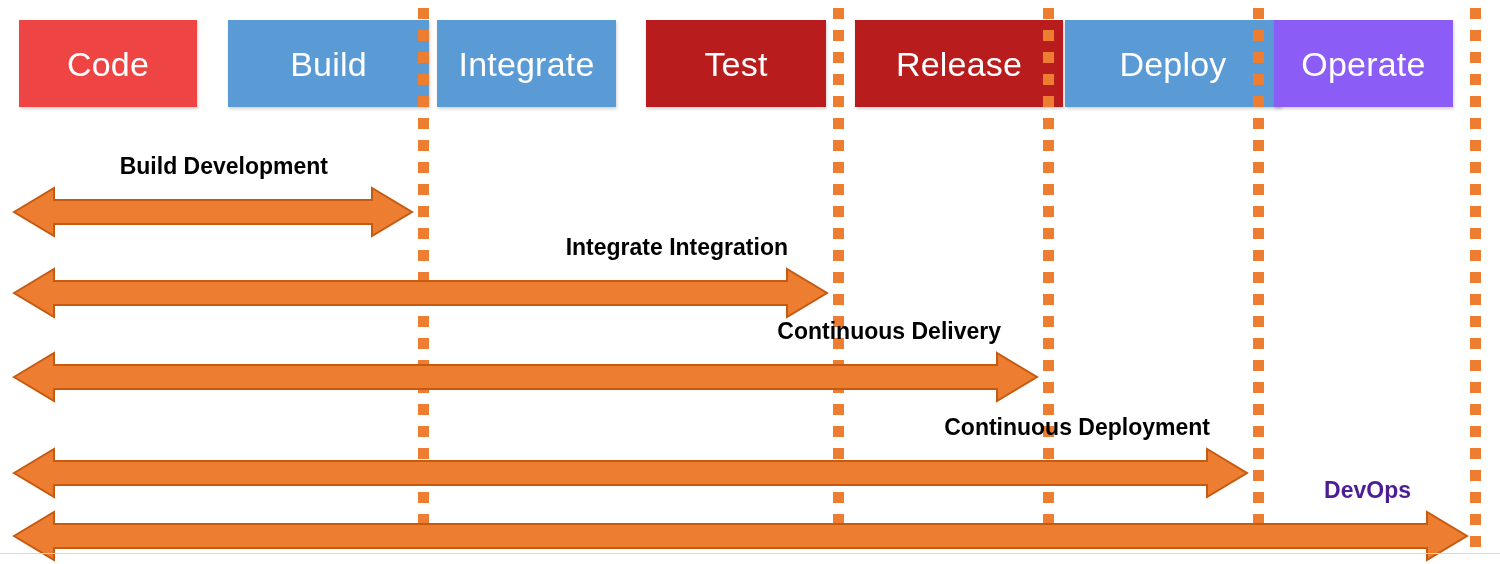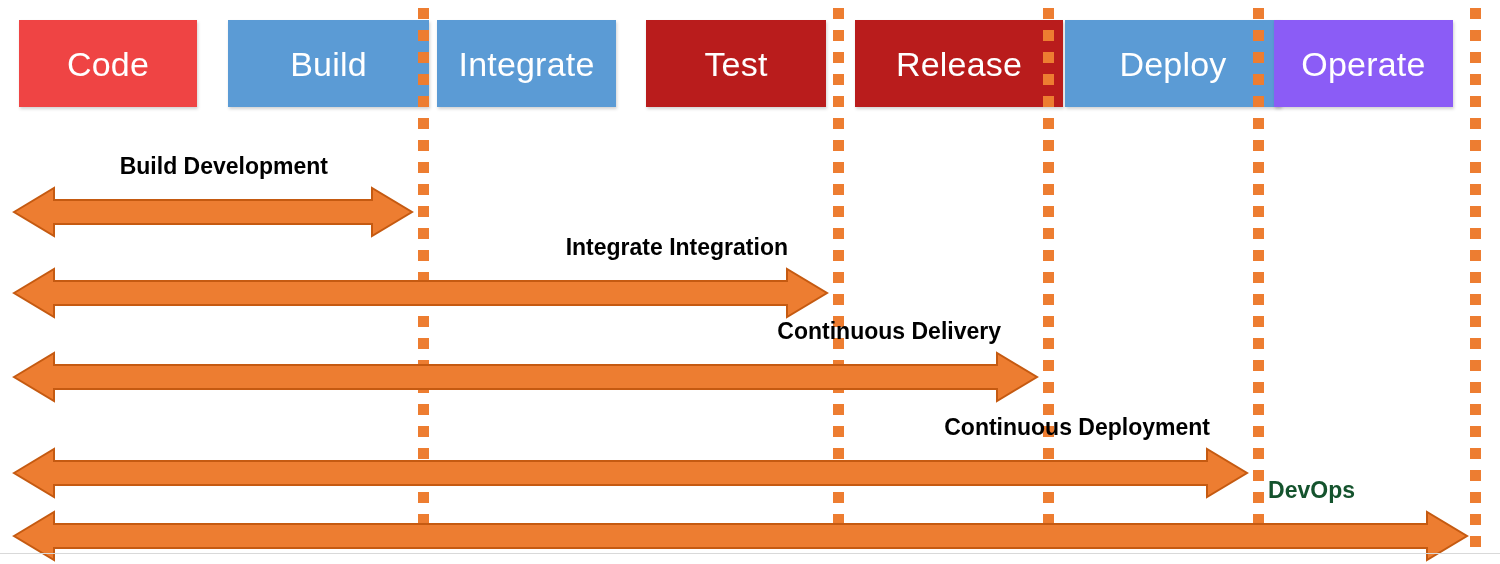--- a/index.html
+++ b/index.html
@@ -145,21 +145,21 @@
           <polygon points="0,29 40,5 40,17 983,17 983,5 1023,29 983,53 983,41 40,41 40,53" fill="#ED7D31" stroke="#C55A11" stroke-width="2" stroke-linejoin="miter"></polygon>
         </svg>
       </div>
       <div class="arrow-row" style="top: 410px; margin-top: 6px;">
         <div class="arrow-label" style="left: 1210px; color: rgb(0, 0, 0);">Continuous Deployment</div>
         <svg class="arrow-svg" width="1233" height="58" viewBox="0 0 1233 58" style="left: 14px;">
           <polygon points="0,29 40,5 40,17 1193,17 1193,5 1233,29 1193,53 1193,41 40,41 40,53" fill="#ED7D31" stroke="#C55A11" stroke-width="2" stroke-linejoin="miter"></polygon>
         </svg>
       </div>
       <div class="arrow-row" style="top: 479px;">
-        <div class="arrow-label" style="left: 1355px; color: #14532d;">DevOps</div>
+        <div class="arrow-label" style="left: 1411px; color: #4c1d95;">DevOps</div>
         <svg class="arrow-svg" width="1453" height="58" viewBox="0 0 1453 58" style="left: 14px;">
           <polygon points="0,29 40,5 40,17 1413,17 1413,5 1453,29 1413,53 1413,41 40,41 40,53" fill="#ED7D31" stroke="#C55A11" stroke-width="2" stroke-linejoin="miter"></polygon>
         </svg>
       </div>
     </div>
 
   <div class="bottom-rule"></div>
 
 </div>
 

